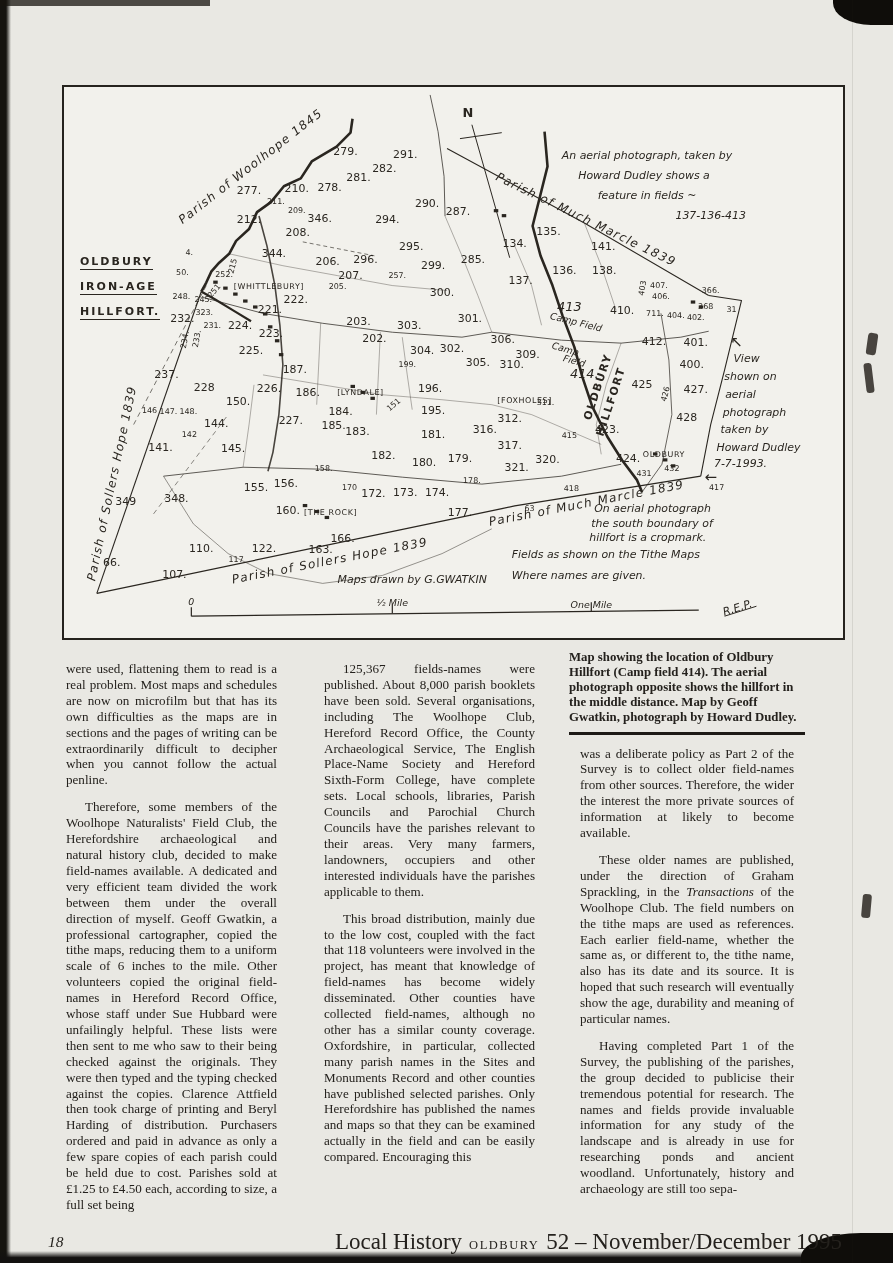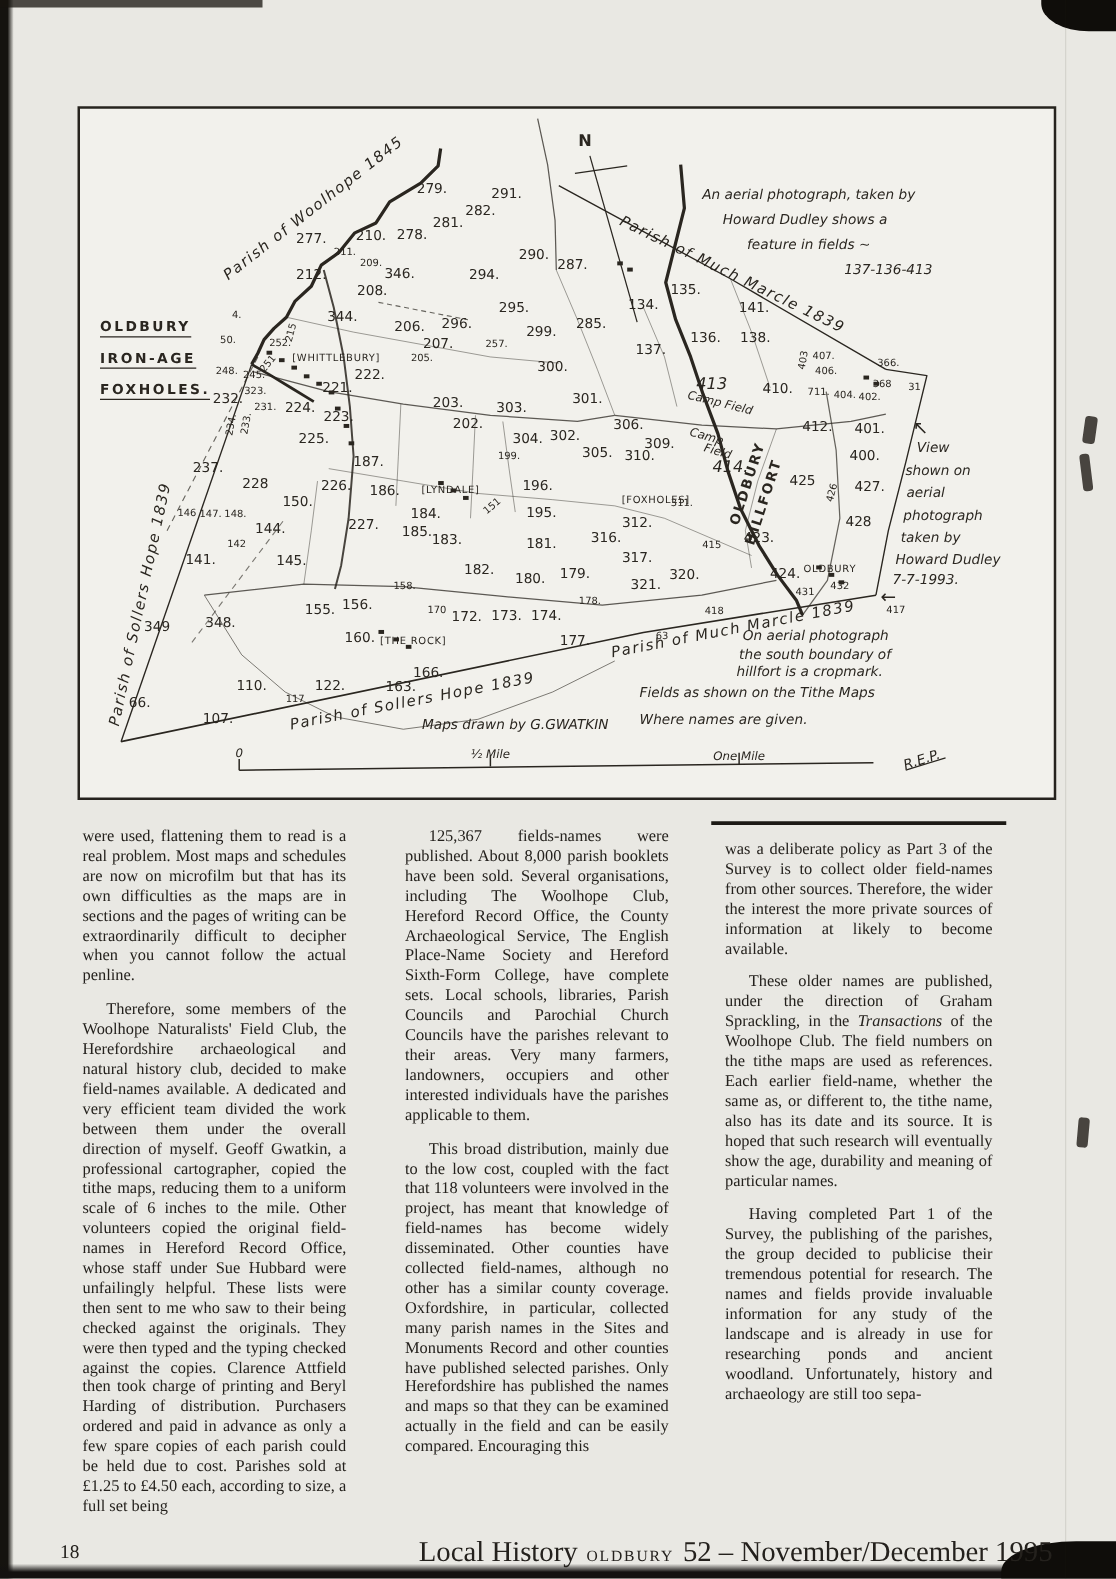--- a/index.html
+++ b/index.html
@@ -51,21 +51,21 @@
   .col p.ind{text-indent:19px;}
   .col1{left:55px;}
   .col2{left:313px;}
   .col3{left:569px;width:236px;}
   .caption{font-weight:bold;font-size:12.8px;line-height:14.9px;text-align:left;}
   .cap-rule{height:3px;background:#1d1a16;margin:7px 0 10px 0;}
   .col3 i{}
 
   
   .footer{position:absolute;left:0;top:1229px;width:893px;height:26px;}
-  .pageno{position:absolute;left:48px;top:4px;font-size:15.5px;}
+  .pageno{position:absolute;left:48px;top:4px;font-size:15.5px;font-style:italic;}
   .journal{position:absolute;left:335px;top:0;white-space:nowrap;}
   .journal .jt{font-size:23px;}
   .journal .jm{font-size:12.5px;letter-spacing:1.5px;margin-left:7px;}
   .journal .ji{font-size:23px;margin-left:7px;}
 </style>
 </head>
 <body>
 
 <div class="page">
 
@@ -309,37 +309,38 @@
         <text x="350" y="500" class="m-hand" text-anchor="middle">Maps drawn by G.GWATKIN</text>
         <text x="678" y="528" class="m-hand" text-anchor="middle" transform="rotate(-18 678 528)">R.E.P.</text>
         <text x="406" y="30" class="m-north" text-anchor="middle">N</text>
         <text x="128" y="522" class="m-scale" text-anchor="middle">0</text>
         <text x="330" y="523" class="m-scale" text-anchor="middle">½ Mile</text>
         <text x="530" y="525" class="m-scale" text-anchor="middle">One Mile</text>
       </svg>
     <div class="fort-label">
       <span>OLDBURY</span>
       <span>IRON-AGE</span>
-      <span>FOXHOLES.</span>
+      <span>HILLFORT.</span>
     </div>
   </div>
 
   <div class="col col1">
     <p>were used, flattening them to read is a real problem. Most maps and schedules are now on microfilm but that has its own difficulties as the maps are in sections and the pages of writing can be extraordinarily difficult to decipher when you cannot follow the actual penline.</p>
     <p class="ind">Therefore, some members of the Woolhope Naturalists' Field Club, the Herefordshire archaeological and natural history club, decided to make field-names available. A dedicated and very efficient team divided the work between them under the overall direction of myself. Geoff Gwatkin, a professional cartographer, copied the tithe maps, reducing them to a uniform scale of 6 inches to the mile. Other volunteers copied the original field-names in Hereford Record Office, whose staff under Sue Hubbard were unfailingly helpful. These lists were then sent to me who saw to their being checked against the originals. They were then typed and the typing checked against the copies. Clarence Attfield then took charge of printing and Beryl Harding of distribution. Purchasers ordered and paid in advance as only a few spare copies of each parish could be held due to cost. Parishes sold at £1.25 to £4.50 each, according to size, a full set being</p>
   </div>
 
   <div class="col col2">
     <p class="ind">125,367 fields-names were published. About 8,000 parish booklets have been sold. Several organisations, including The Woolhope Club, Hereford Record Office, the County Archaeological Service, The English Place-Name Society and Hereford Sixth-Form College, have complete sets. Local schools, libraries, Parish Councils and Parochial Church Councils have the parishes relevant to their areas. Very many farmers, landowners, occupiers and other interested individuals have the parishes applicable to them.</p>
     <p class="ind">This broad distribution, mainly due to the low cost, coupled with the fact that 118 volunteers were involved in the project, has meant that knowledge of field-names has become widely disseminated. Other counties have collected field-names, although no other has a similar county coverage. Oxfordshire, in particular, collected many parish names in the Sites and Monuments Record and other counties have published selected parishes. Only Herefordshire has published the names and maps so that they can be examined actually in the field and can be easily compared. Encouraging this</p>
   </div>
 
   <div class="col col3">
+    <div class="caption">Map showing the location of Oldbury Hillfort (Camp field 414). The aerial photograph opposite shows the hillfort in the middle distance. Map by Geoff Gwatkin, photograph by Howard Dudley.</div>
     <div class="cap-rule"></div>
-    <p>was a deliberate policy as Part 3 of the Survey is to collect older field-names from other sources. Therefore, the wider the interest the more private sources of information at likely to become available.</p>
+    <p>was a deliberate policy as Part 2 of the Survey is to collect older field-names from other sources. Therefore, the wider the interest the more private sources of information at likely to become available.</p>
     <p class="ind"><span>These older names are published, under the direction of Graham Sprackling, in the </span><i>Transactions</i><span> of the Woolhope Club. The field numbers on the tithe maps are used as references. Each earlier field-name, whether the same as, or different to, the tithe name, also has its date and its source. It is hoped that such research will eventually show the age, durability and meaning of particular names.</span></p>
     <p class="ind">Having completed Part 1 of the Survey, the publishing of the parishes, the group decided to publicise their tremendous potential for research. The names and fields provide invaluable information for any study of the landscape and is already in use for researching ponds and ancient woodland. Unfortunately, history and archaeology are still too sepa-</p>
   </div>
 
   <div class="footer">
     <span class="pageno">18</span>
     <span class="journal">
       <span class="jt">Local History</span><span class="jm">OLDBURY</span><span class="ji">52 – November/December 1995</span>
     </span>
   </div>

